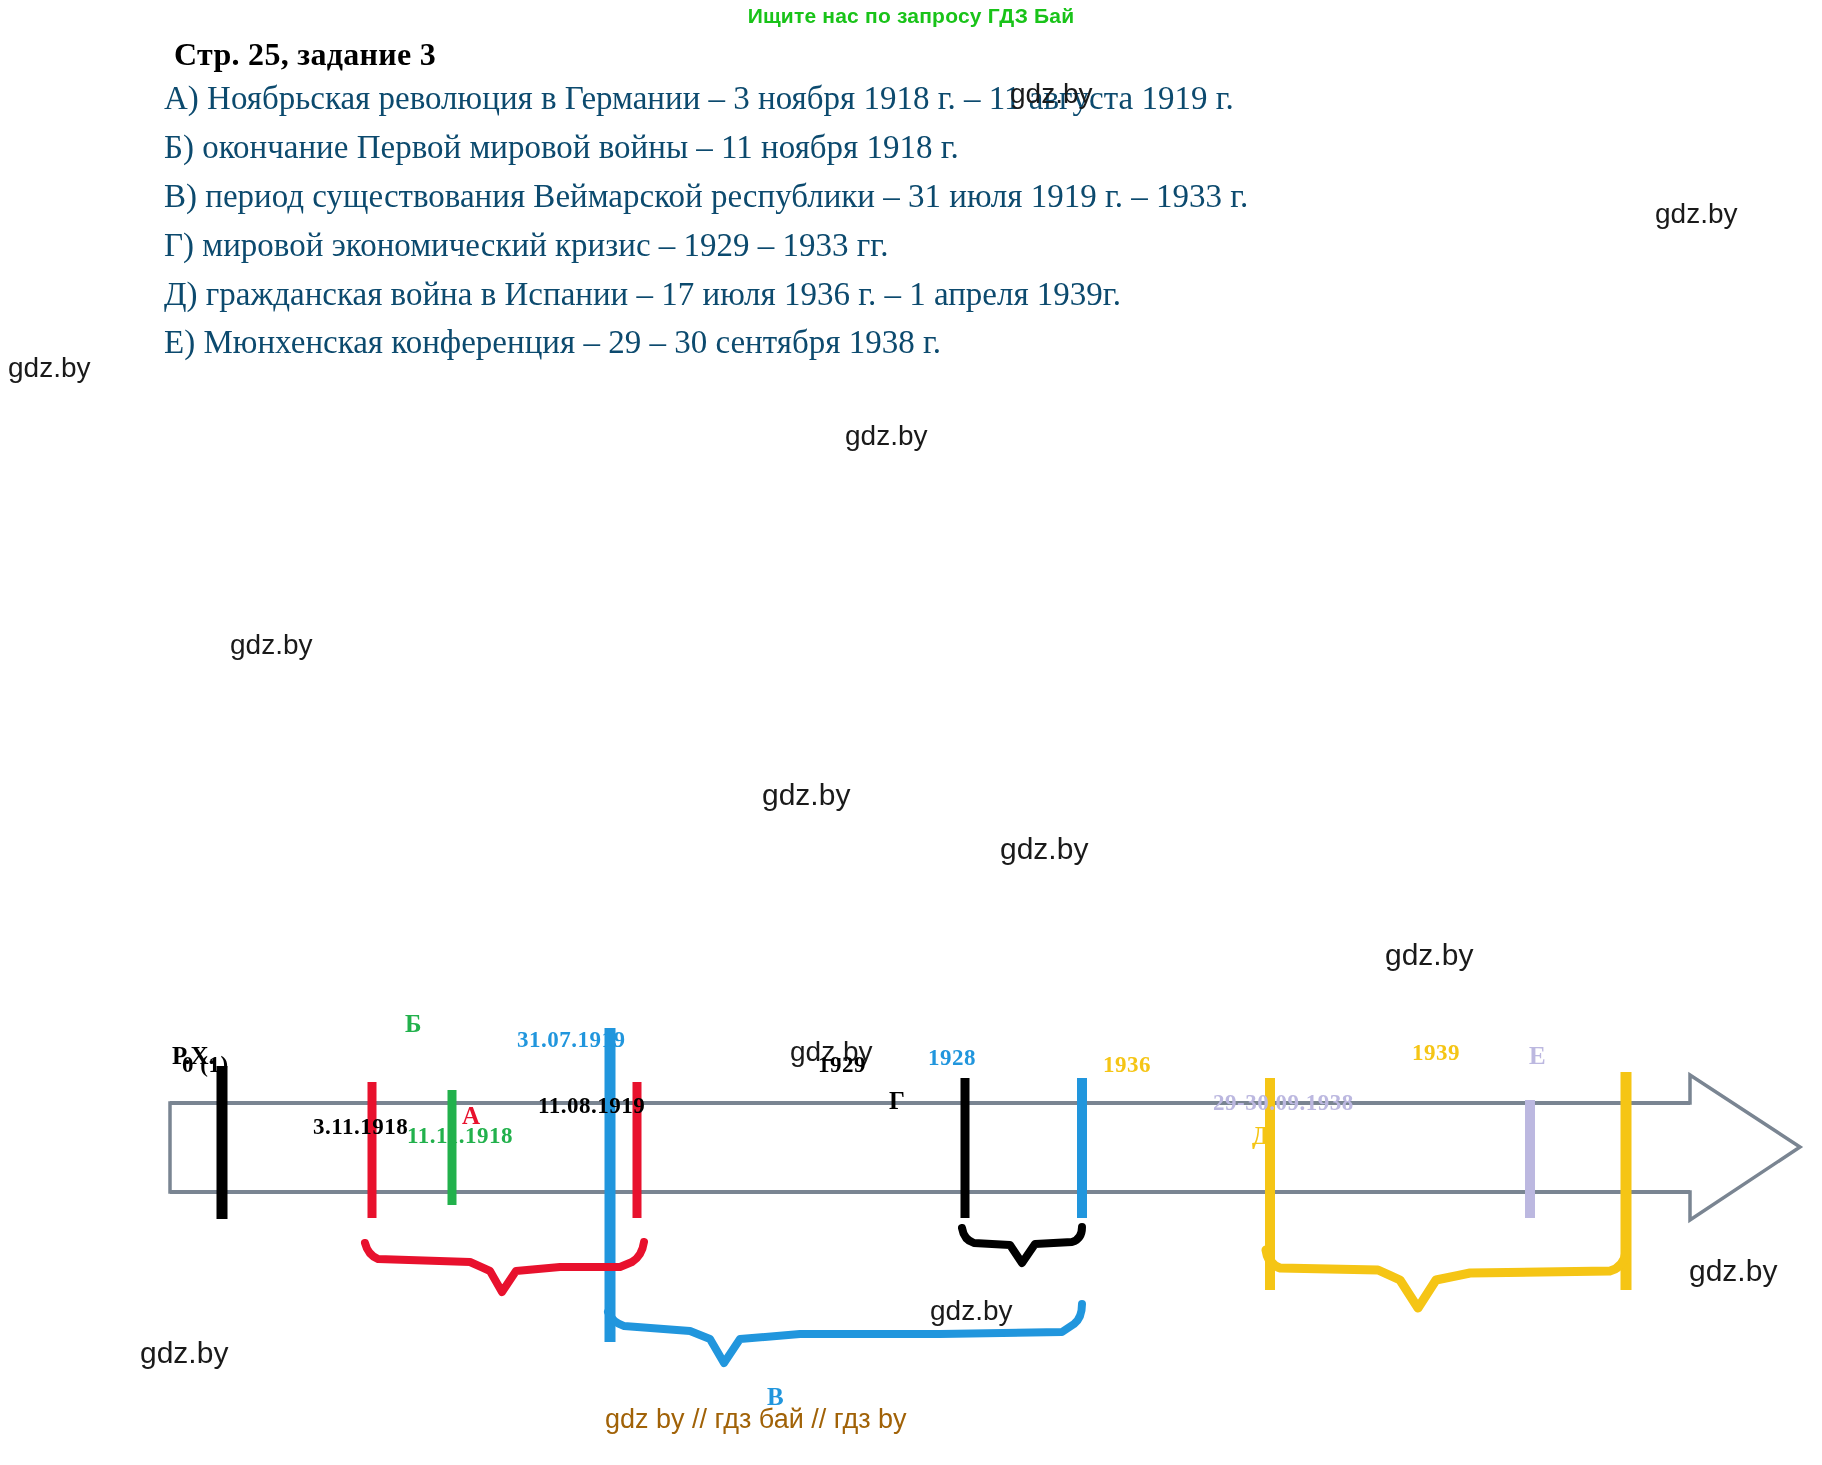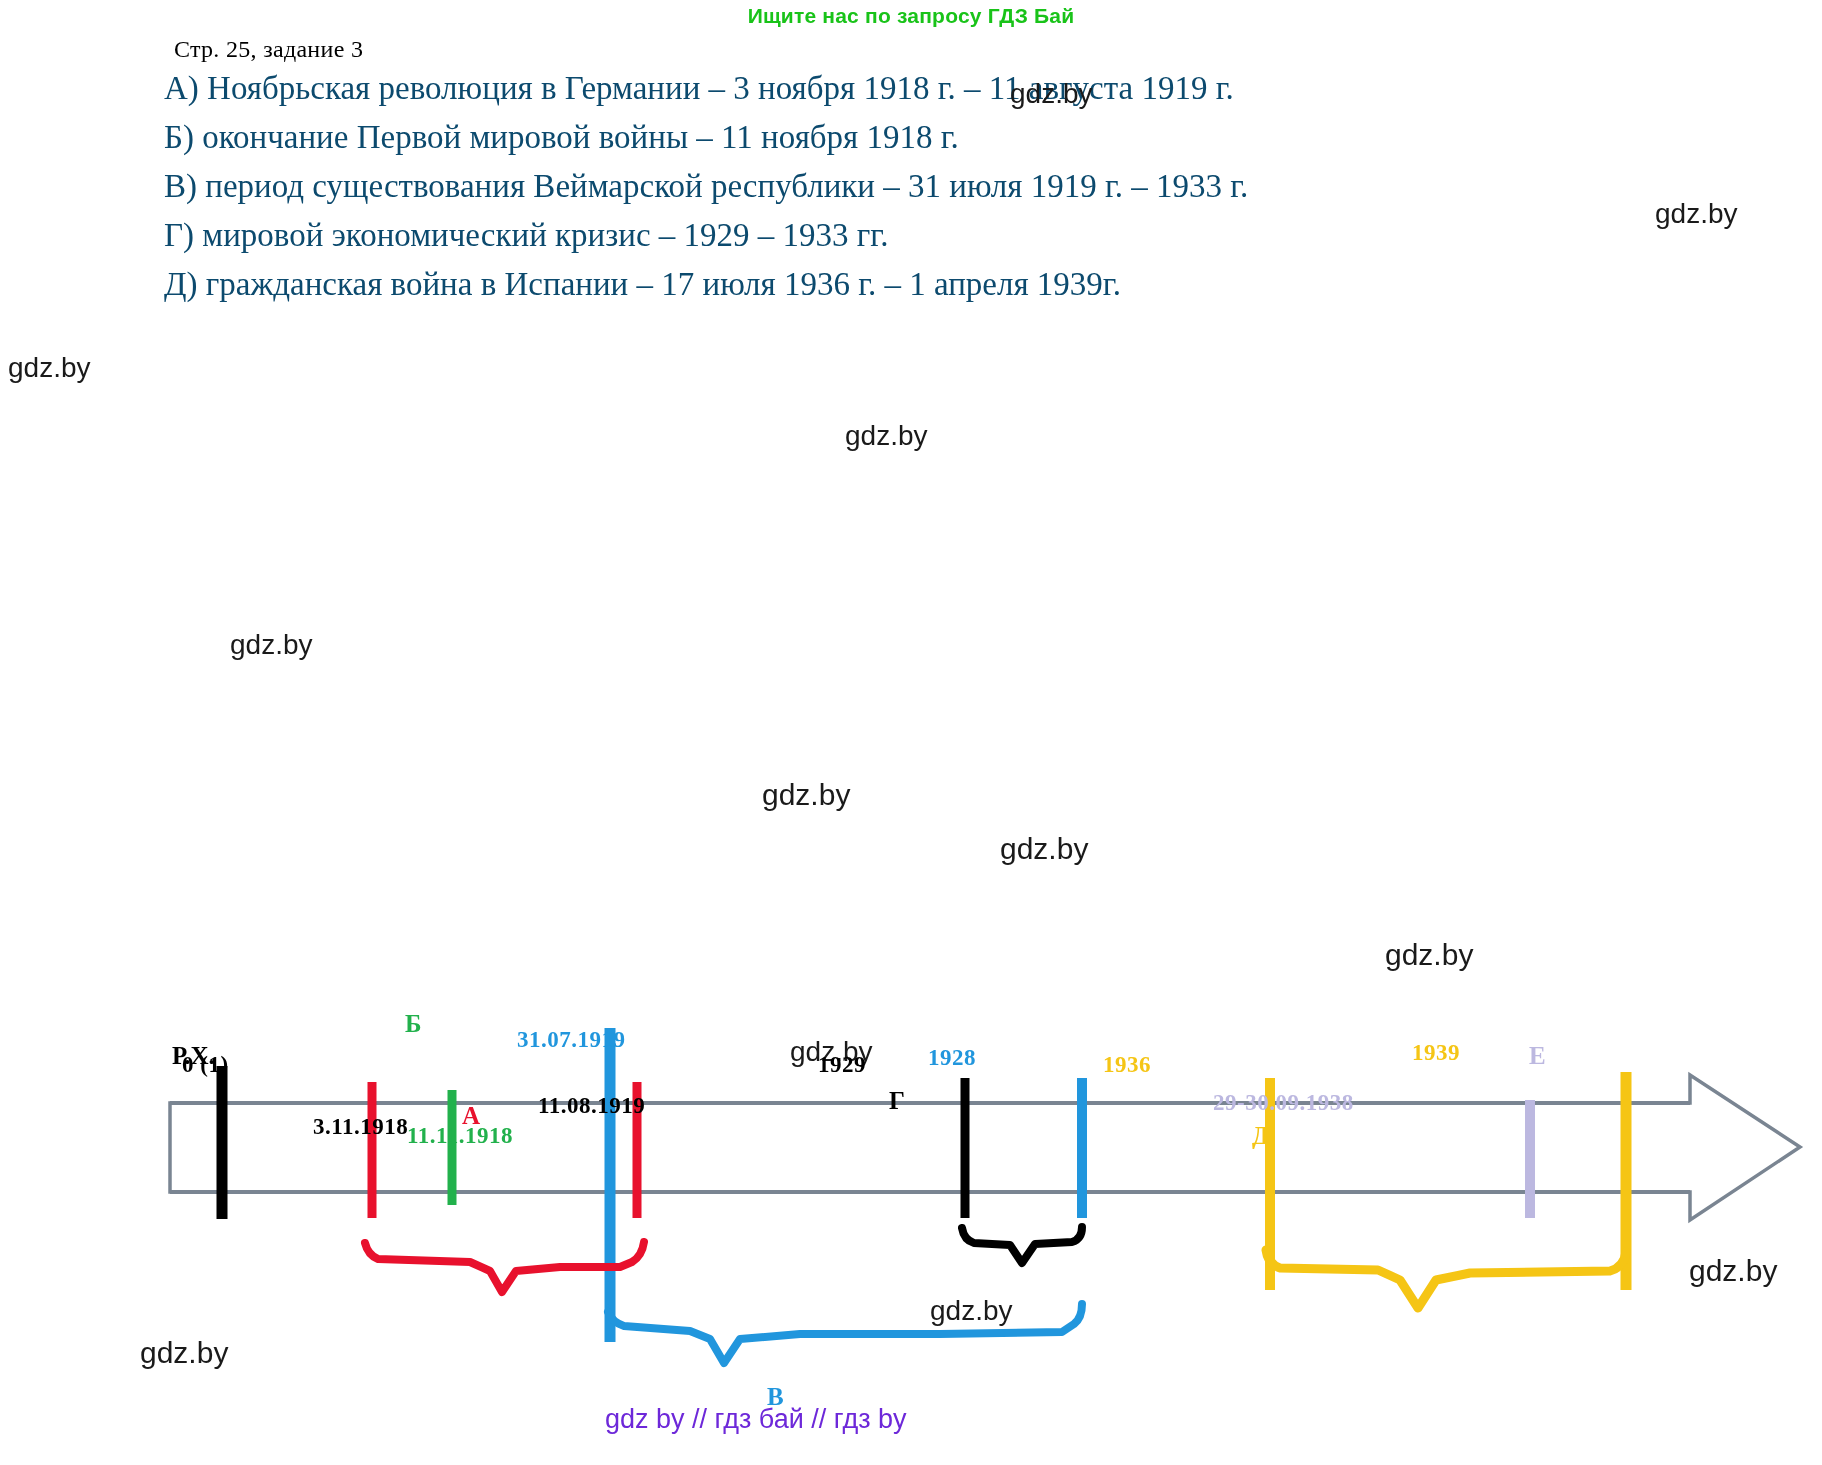--- a/index.html
+++ b/index.html
@@ -30,22 +30,22 @@
   }
 
   
   #doc {
     position: absolute;
     top: 36px;
     left: 14px;
     width: 1530px;
   }
   #doc .title {
-    font-size: 24px;
-    font-weight: normal;
+    font-size: 32px;
+    font-weight: bold;
     margin: 0 0 4px 160px;
     letter-spacing: .3px;
   }
   #doc p {
     margin: 0 0 6px 0;
     font-size: 33px;
     line-height: 1.30;
     text-align: justify;
     text-indent: 150px;
     color: #0c4a6e;
@@ -81,37 +81,38 @@
   .tl-letter {
     position: absolute;
     font-family: "Liberation Serif", serif;
     font-weight: bold;
     font-size: 25px;
     white-space: nowrap;
   }
   .bottom-wm {
     position: absolute;
     font-family: "Liberation Sans", sans-serif;
-    color: #6d28d9;
+    color: #a16207;
     font-size: 27px;
     white-space: nowrap;
   }
 </style>
 </head>
 <body>
 
 <div id="promo-line">Ищите нас по запросу ГДЗ Бай</div>
 
 <div id="doc">
   <div class="title">Стр. 25, задание 3</div>
   <p>А) Ноябрьская революция в Германии – 3 ноября 1918 г. – 11 августа 1919 г.</p>
   <p>Б) окончание Первой мировой войны – 11 ноября 1918 г.</p>
   <p>В) период существования Веймарской республики – 31 июля 1919 г. – 1933 г.</p>
   <p>Г) мировой экономический кризис – 1929 – 1933 гг.</p>
   <p>Д) гражданская война в Испании – 17 июля 1936 г. – 1 апреля 1939г.</p>
+  <p>Е) Мюнхенская конференция – 29 – 30 сентября 1938 г.</p>
 </div>
 
 <div id="wm-layer">
     <div class="wm" style="left: 1010px; top: 78px; font-size: 28px; color: rgb(26, 26, 26);">gdz.by</div>
     <div class="wm" style="left: 1655px; top: 198px; font-size: 28px; color: rgb(26, 26, 26);">gdz.by</div>
     <div class="wm" style="left: 8px; top: 352px; font-size: 28px; color: rgb(26, 26, 26);">gdz.by</div>
     <div class="wm" style="left: 845px; top: 420px; font-size: 28px; color: rgb(26, 26, 26);">gdz.by</div>
     <div class="wm" style="left: 230px; top: 629px; font-size: 28px; color: rgb(26, 26, 26);">gdz.by</div>
     <div class="wm" style="left: 762px; top: 778px; font-size: 30px; color: rgb(26, 26, 26);">gdz.by</div>
     <div class="wm" style="left: 1000px; top: 832px; font-size: 30px; color: rgb(26, 26, 26);">gdz.by</div>

